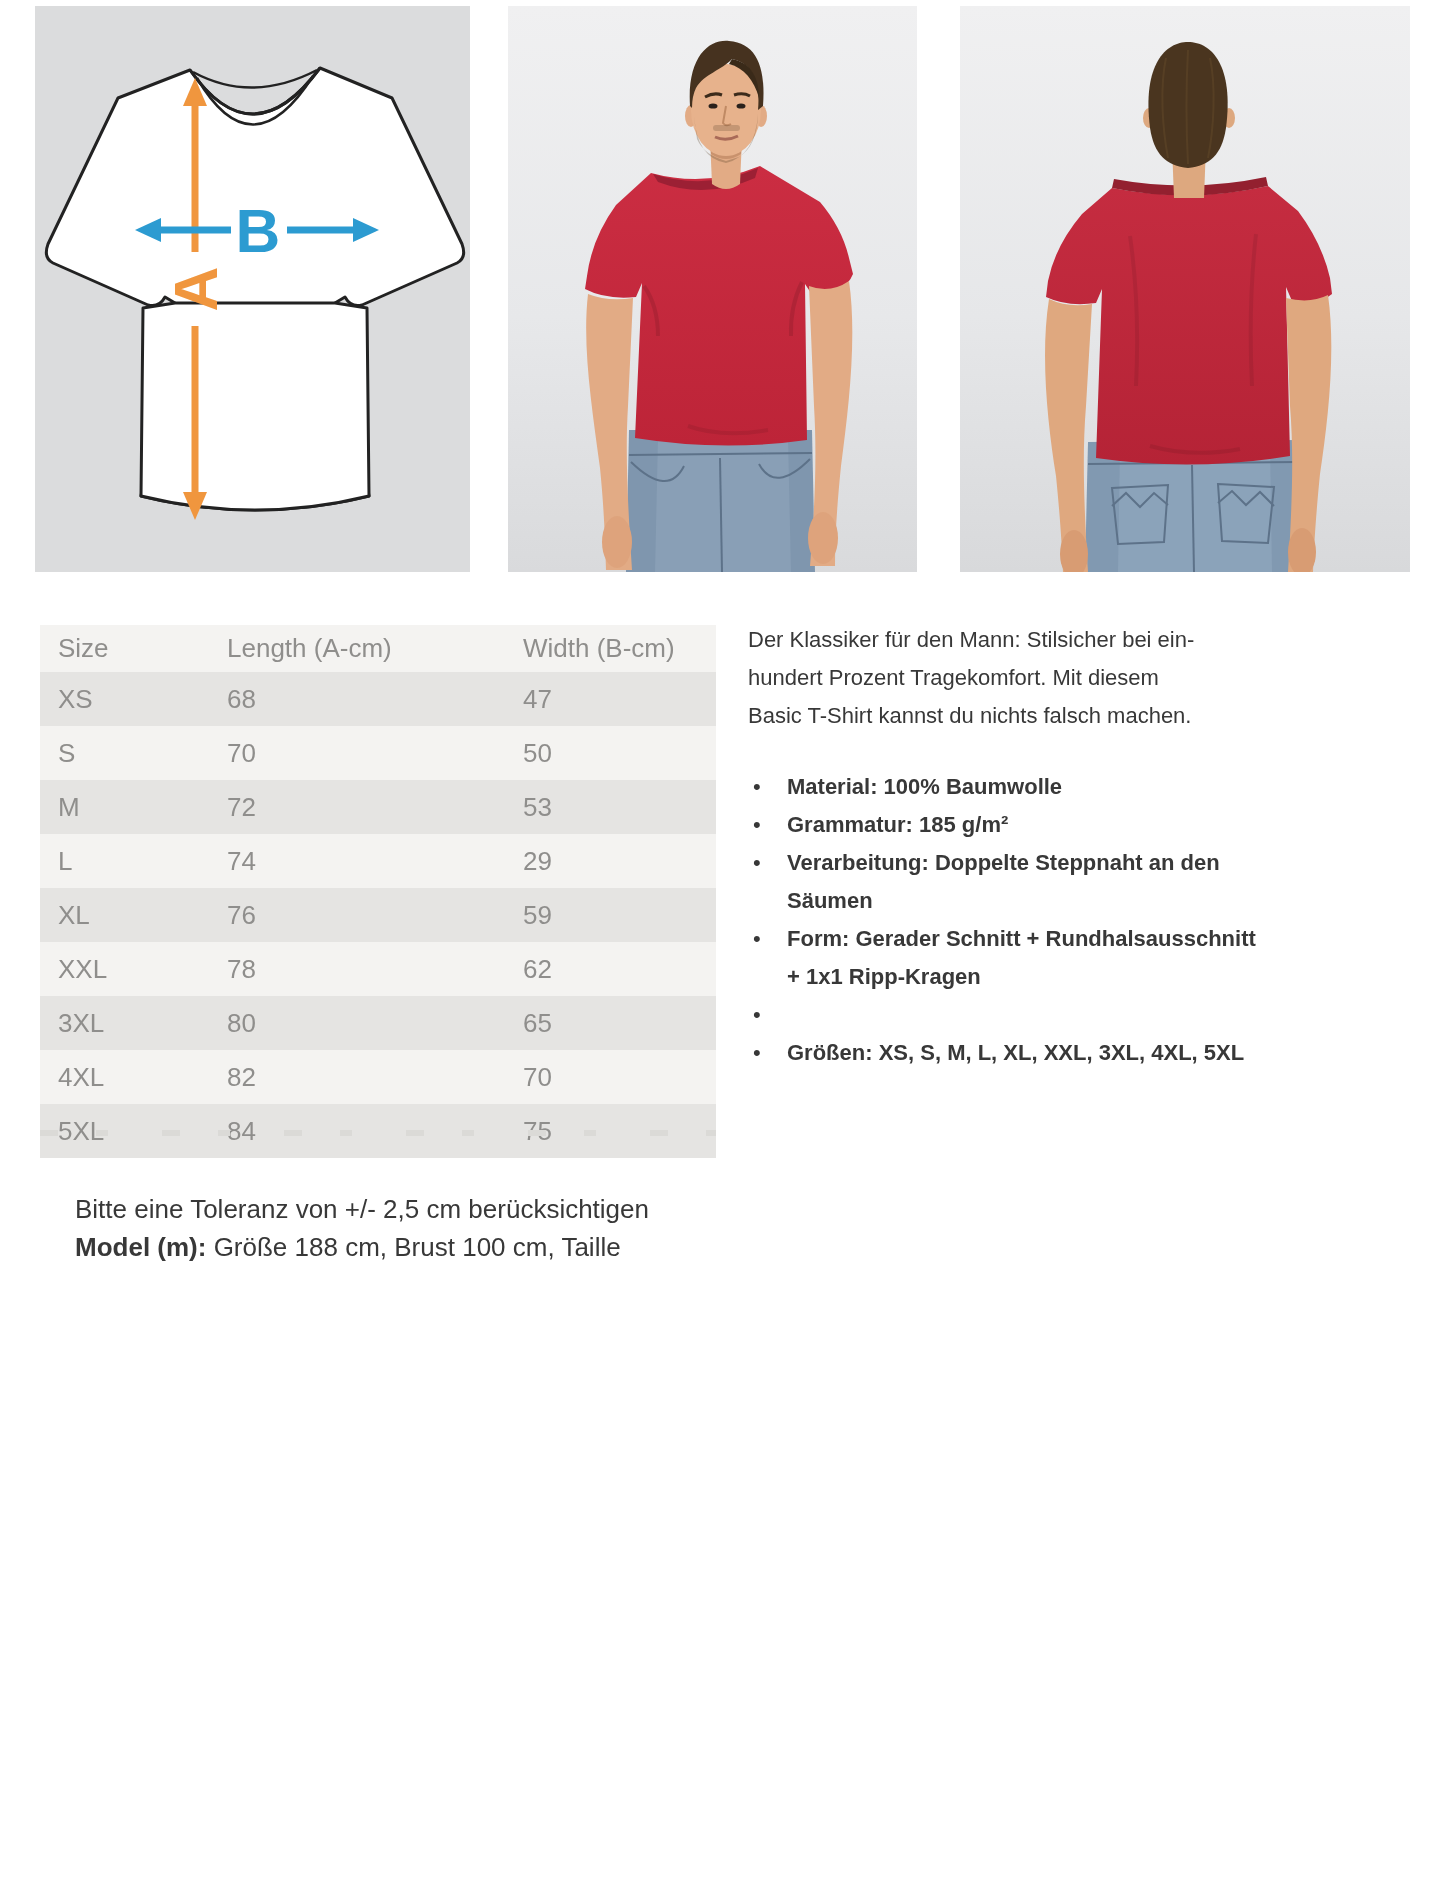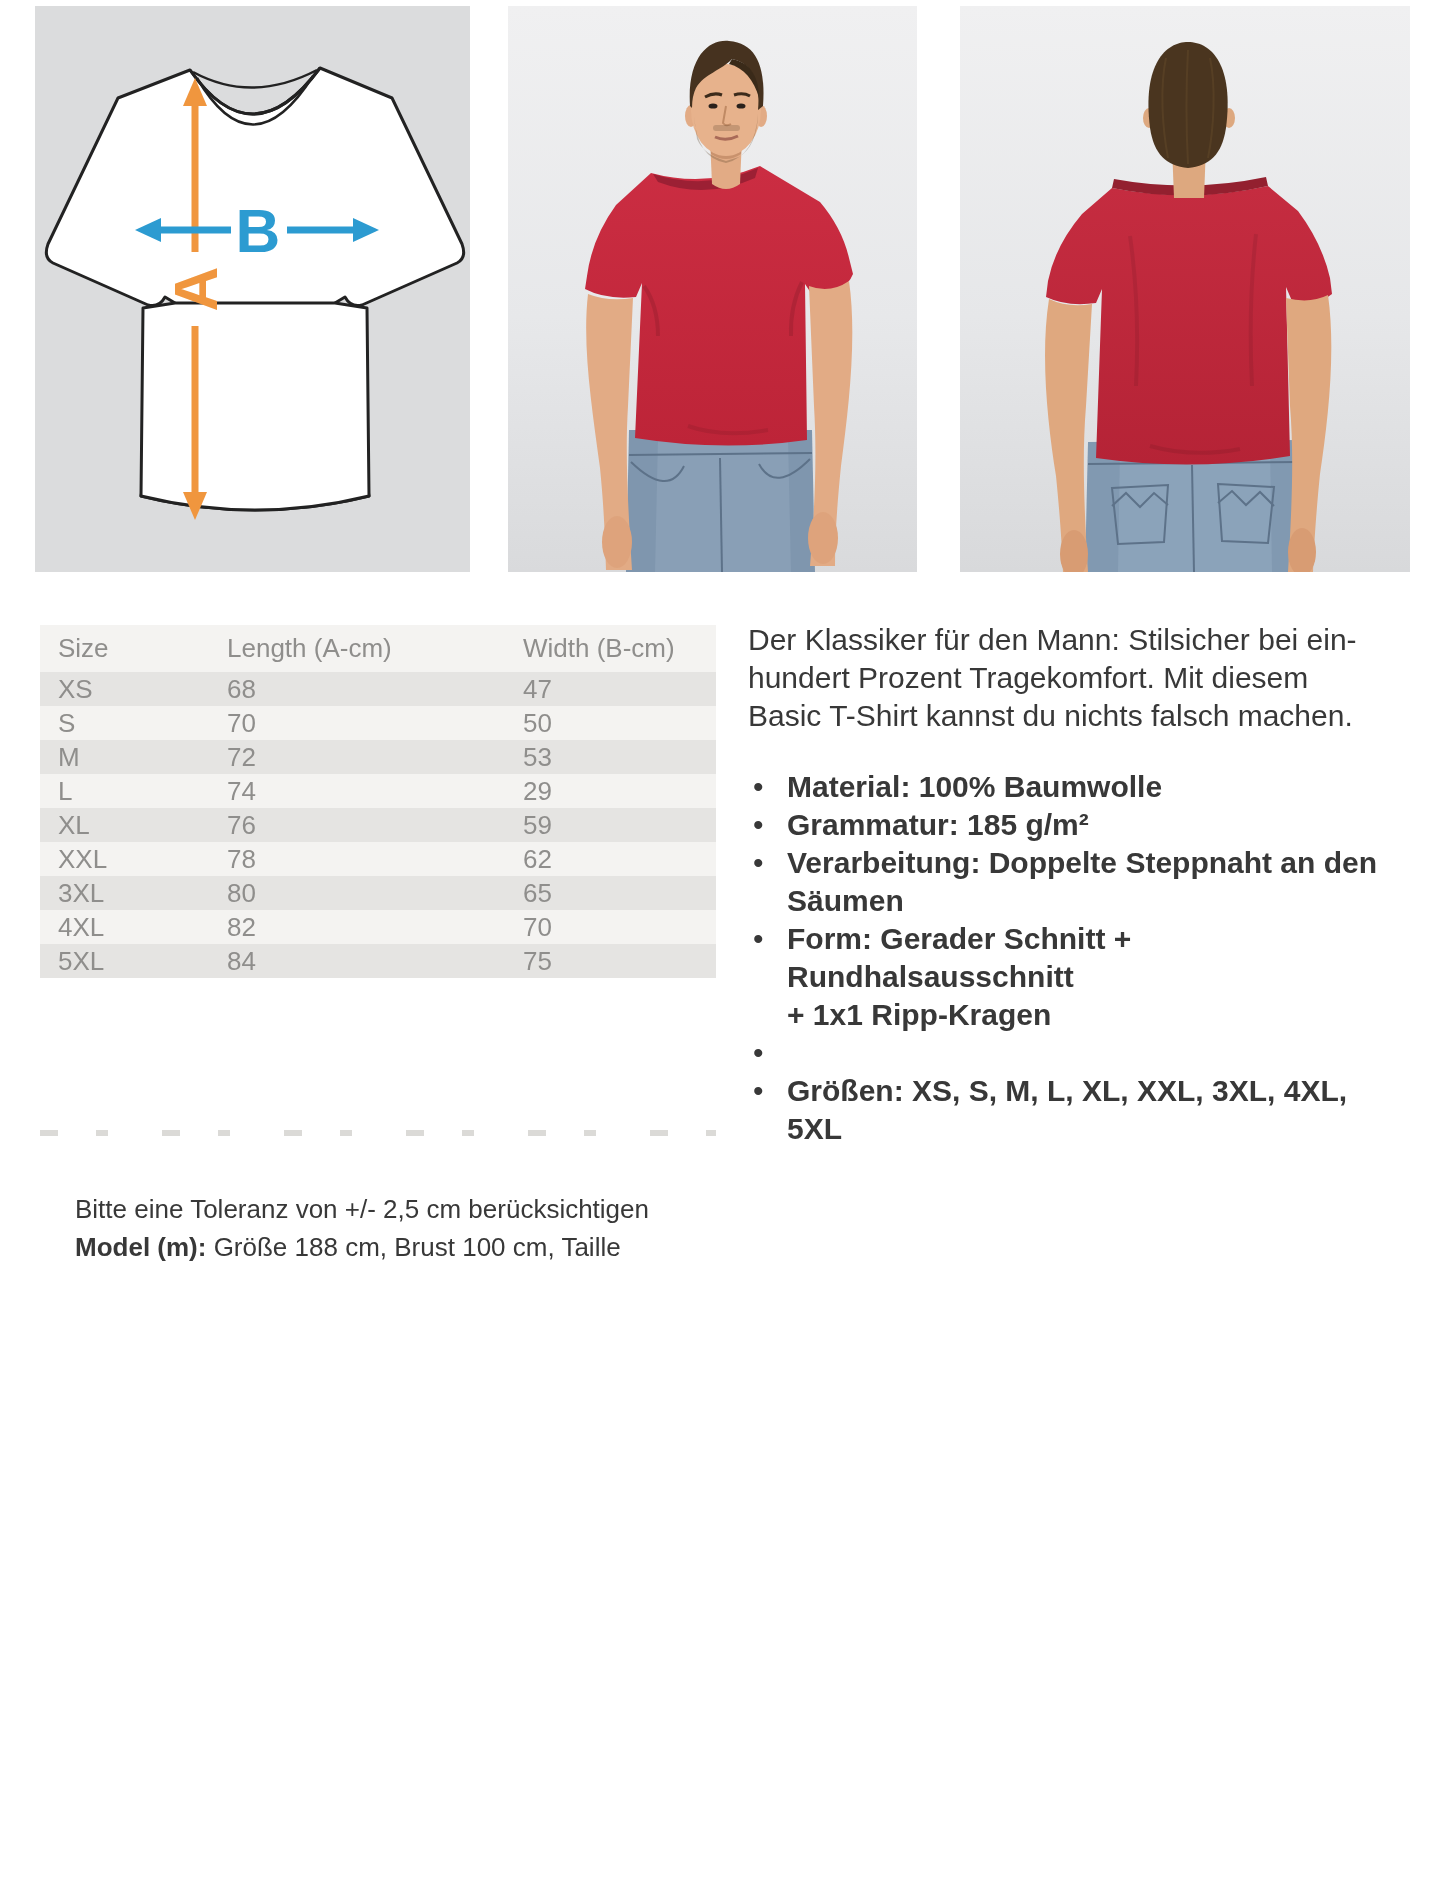--- a/index.html
+++ b/index.html
@@ -10,33 +10,33 @@
   .panel { position:absolute; top:6px; height:566px; }
   #panel-diagram { left:35px;  width:435px; }
   #panel-front   { left:508px; width:409px; }
   #panel-back    { left:960px; width:450px; }
   .panel svg { display:block; width:100%; height:100%; }
   svg text { font-family:"Liberation Sans", sans-serif; }
 
   
   .size-table { position:absolute; left:40px; top:625px; width:676px;
                 color:#8f8e8c; font-size:26px; }
-  .trow { display:grid; grid-template-columns:187px 296px 193px; align-items:center; height:34px; }
+  .trow { display:grid; grid-template-columns:187px 296px 193px; align-items:center; height:54px; }
   .trow.head { height:47px; background:#f4f3f1; }
   .rows .trow:nth-child(odd)  { background:#e5e4e2; }
   .rows .trow:nth-child(even) { background:#f4f3f1; }
   .cell.c1 { padding-left:18px; }
 
   .table-artifact { position:absolute; left:40px; top:1130px; width:676px; height:6px;
     background:repeating-linear-gradient(90deg,#dbdad7 0 18px, transparent 18px 56px,
                #dbdad7 56px 68px, transparent 68px 122px); }
 
   
   .description { position:absolute; left:748px; top:621px; width:645px;
-                 color:#383838; font-size:30px; line-height:38px; }
+                 color:#383838; font-size:22px; line-height:38px; }
   .description .intro { white-space:pre-line; margin:0; }
   .features { list-style:none; margin:33px 0 0 0; padding:0; }
   .features li { display:flex; }
   .features .dot { flex:0 0 34px; padding-left:5px; }
   .features .btext { white-space:pre-line;font-weight:bold; }
 
   
   .notes { position:absolute; left:48px; top:1190px; width:640px;
            color:#383838; font-size:26px; line-height:38px;margin-left:27px; }
   .notes p { margin:0; }

